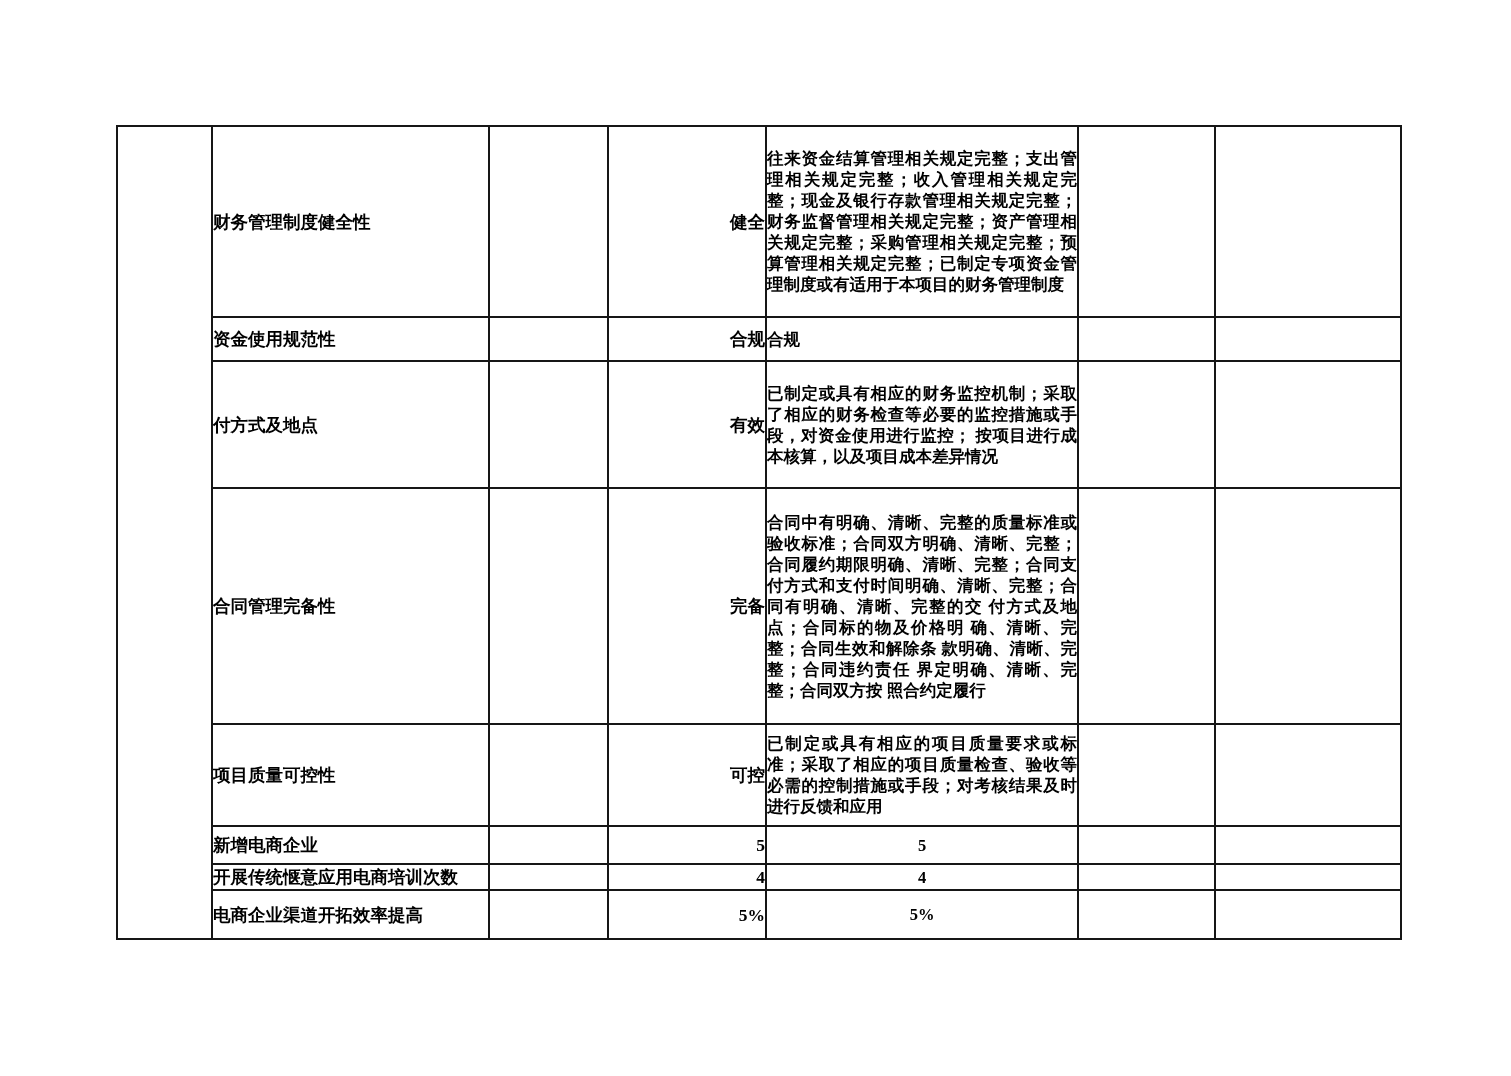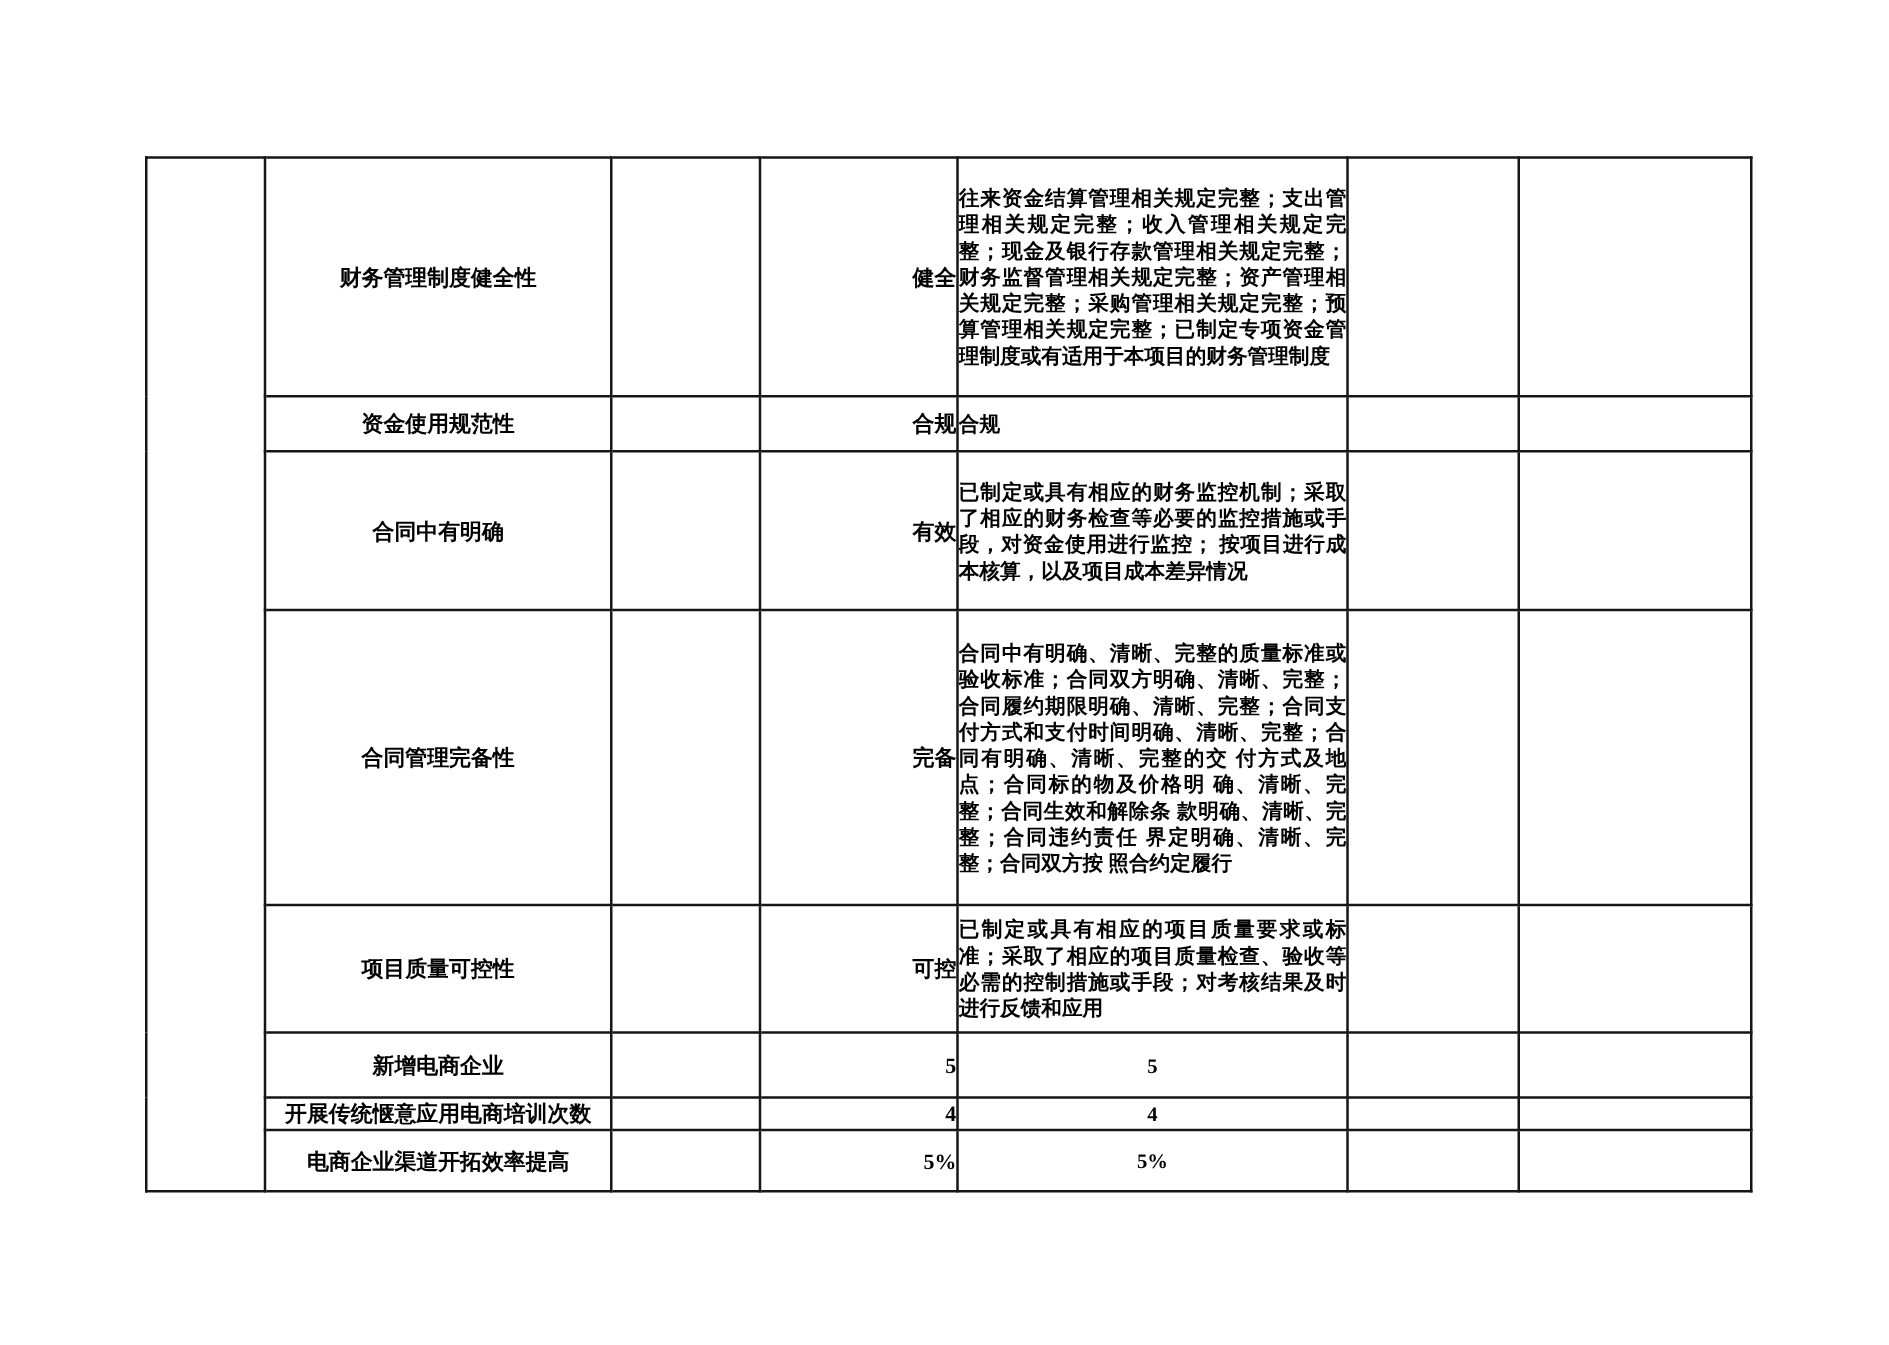--- a/index.html
+++ b/index.html
@@ -26,21 +26,20 @@
     border: 2px solid #161616;
     padding: 0;
     background: #ffffff;
     overflow: hidden;
     font-weight: bold;
   }
   td.cat {
     
   }
   td.label {
-    text-align: center;
     vertical-align: middle;
     font-size: 17.5px;
     line-height: 22px;
     padding: 2px 4px;
   }
   td.spacer {
   }
   td.value {
     text-align: right;
     vertical-align: middle;
@@ -88,21 +87,21 @@
     </tr>
     <tr style="height:44px">
       <td class="label">资金使用规范性</td>
       <td class="spacer"></td>
       <td class="value">合规</td>
       <td class="desc single">合规</td>
       <td class="empty"></td>
       <td class="empty"></td>
     </tr>
     <tr style="height:127px">
-      <td class="label">合同中有明确</td>
+      <td class="label">付方式及地点</td>
       <td class="spacer"></td>
       <td class="value">有效</td>
       <td class="desc">已制定或具有相应的财务监控机制；采取了相应的财务检查等必要的监控措施或手段，对资金使用进行监控； 按项目进行成本核算，以及项目成本差异情况</td>
       <td class="empty"></td>
       <td class="empty"></td>
     </tr>
     <tr style="height:236px">
       <td class="label">合同管理完备性</td>
       <td class="spacer"></td>
       <td class="value">完备</td>
@@ -111,21 +110,21 @@
       <td class="empty"></td>
     </tr>
     <tr style="height:102px">
       <td class="label">项目质量可控性</td>
       <td class="spacer"></td>
       <td class="value">可控</td>
       <td class="desc">已制定或具有相应的项目质量要求或标准；采取了相应的项目质量检查、验收等必需的控制措施或手段；对考核结果及时进行反馈和应用</td>
       <td class="empty"></td>
       <td class="empty"></td>
     </tr>
-    <tr style="height:52px">
+    <tr style="height:38px">
       <td class="label">新增电商企业</td>
       <td class="spacer"></td>
       <td class="value">5</td>
       <td class="desc center">5</td>
       <td class="empty"></td>
       <td class="empty"></td>
     </tr>
     <tr style="height:26px">
       <td class="label">开展传统惬意应用电商培训次数</td>
       <td class="spacer"></td>

